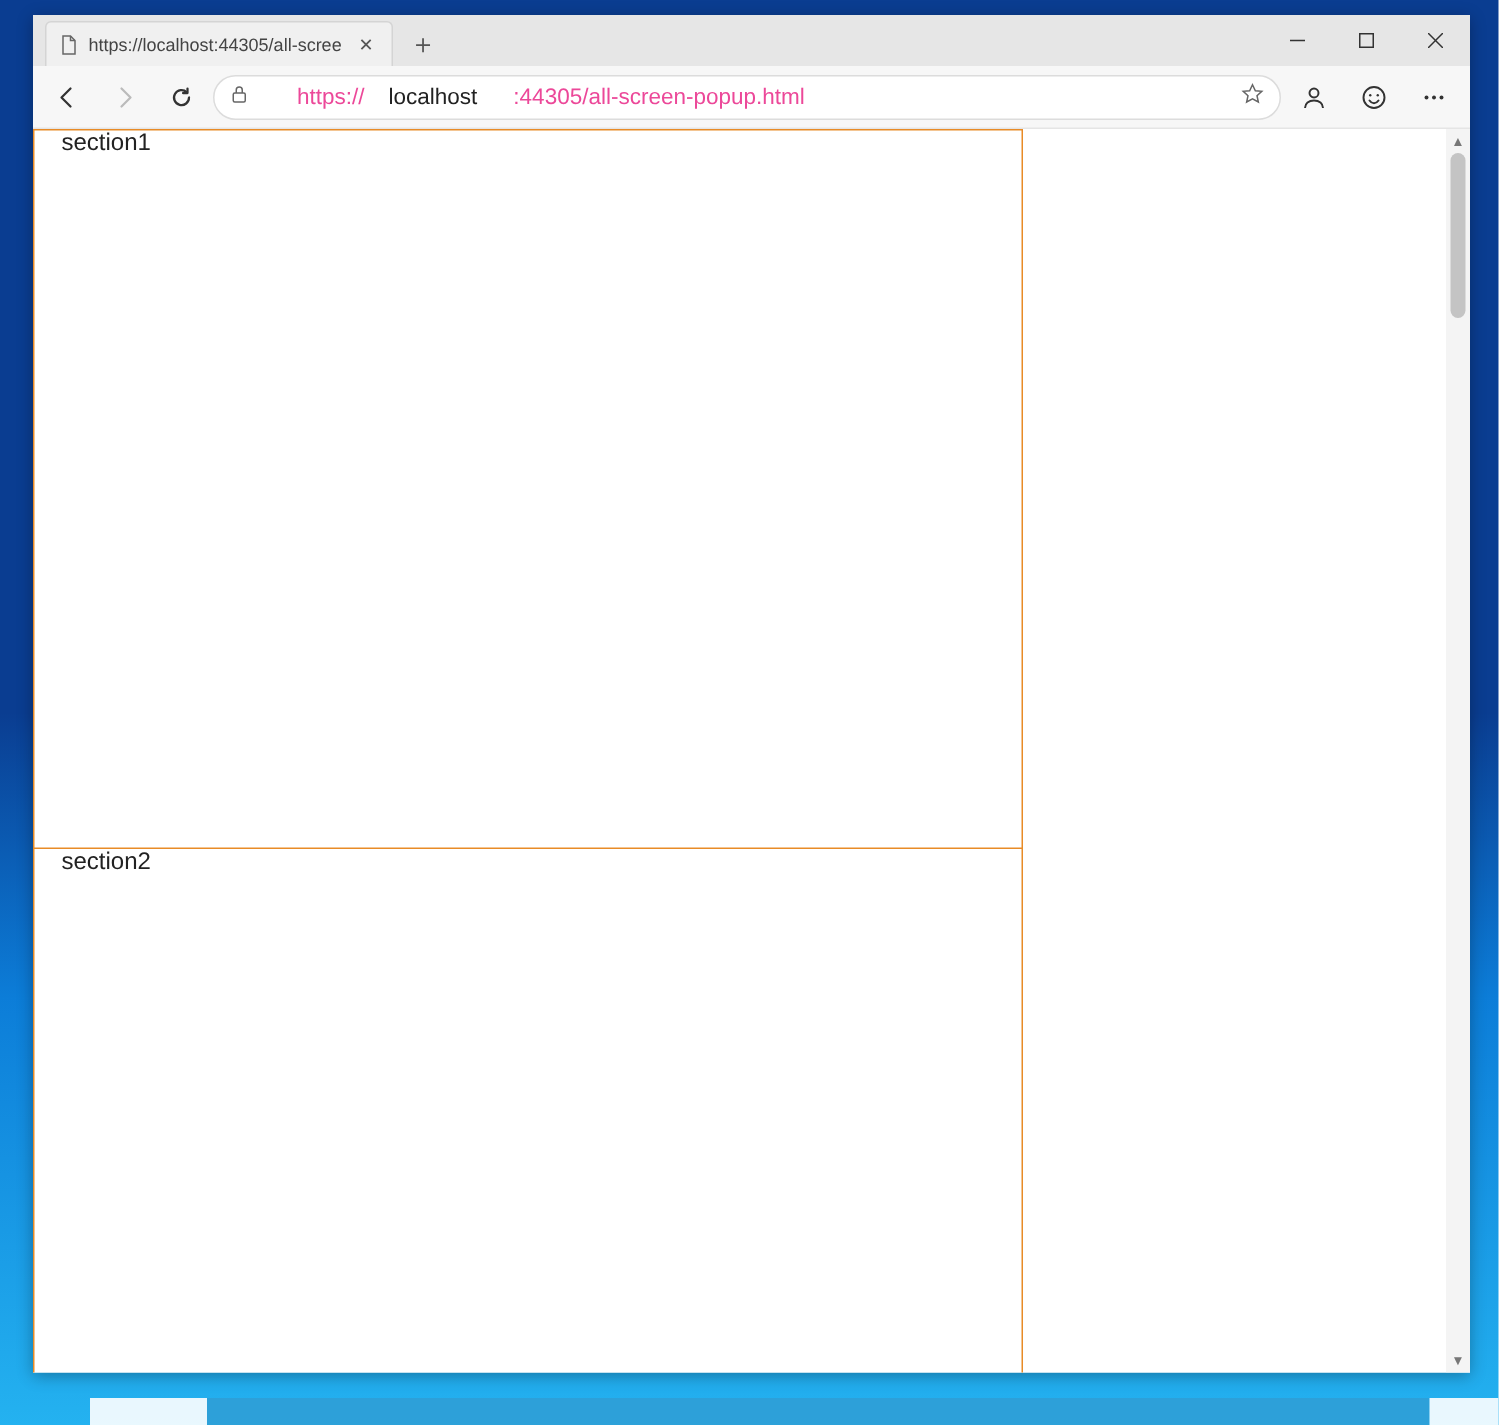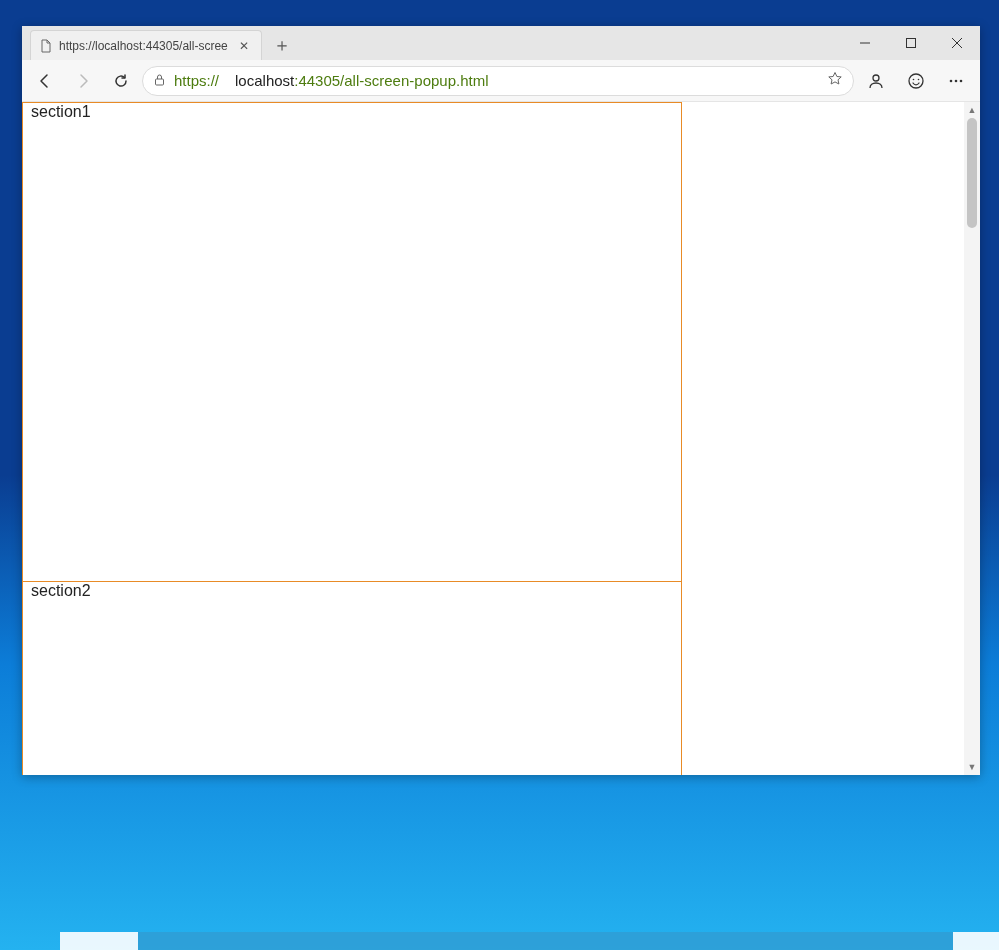--- a/index.html
+++ b/index.html
@@ -8,24 +8,24 @@
       width: 999px;
       height: 950px;
       background: linear-gradient(180deg, #0a3d91 0%, #0a3d91 50%, #0c7dd8 70%, #24b2f0 100%);
       position: relative;
       overflow: hidden;
     }
 
     
     .browser-window {
       position: absolute;
-      top: 26px;
+      top: 10px;
       left: 22px;
       width: 958px;
-      height: 749px;
+      height: 905px;
       background: #ffffff;
       box-shadow: 0 2px 10px rgba(0,0,0,0.3);
       display: flex;
       flex-direction: column;
     }
 
     .titlebar {
       height: 34px;
       background: #e6e6e6;
       display: flex;
@@ -100,21 +100,21 @@
       border: 1px solid #dcdcdc;
       border-radius: 15px;
       display: flex;
       align-items: center;
       padding: 0 10px;
       gap: 8px;
       font-size: 15px;
       color: #555;
     }
     .addr-text { flex:1; white-space:nowrap; overflow:hidden; }
-    .addr-text .muted { color: #4d7c0f; }
+    .addr-text .muted { color: #ec4899; margin-left: 24px; }
     .addr-text .host { color: #222; margin-left: 16px; }
     .addr-star { color:#777; }
     .right-btn {
       width: 36px; height: 30px;
       display:flex; align-items:center; justify-content:center;
       color:#333;
     }
 
     .content-viewport {
       flex: 1;
@@ -147,21 +147,21 @@
       left:0; top:0; right:16px;
       font-size:16px;
       color:#222;
     }
     .section-box {
       border:1px solid #e88b26;
       width:660px;
       height:480px;
       font-size:16px;
       color:#222;
-      padding:0 8px;
+      padding:0 18px;
     }
     .section-box + .section-box { border-top:none; }
 
     .taskbar {
       position:absolute;
       bottom:0; left:0; right:0;
       height:18px;
       display:flex;
     }
     .taskbar-chunk {

